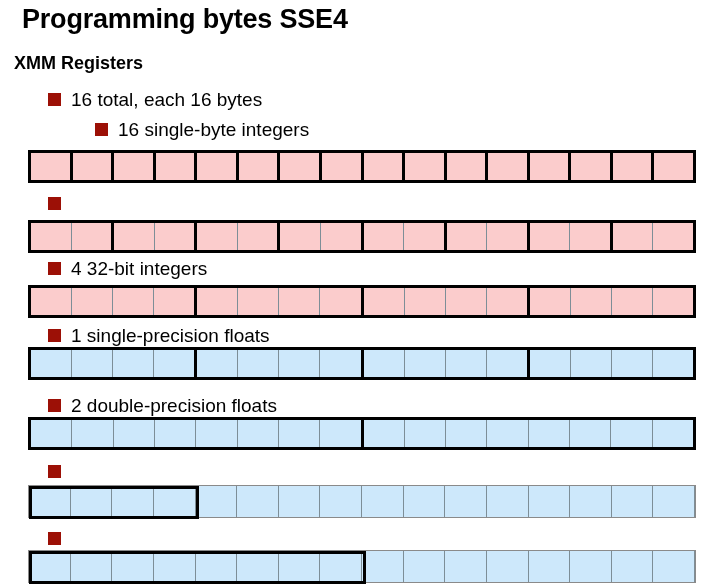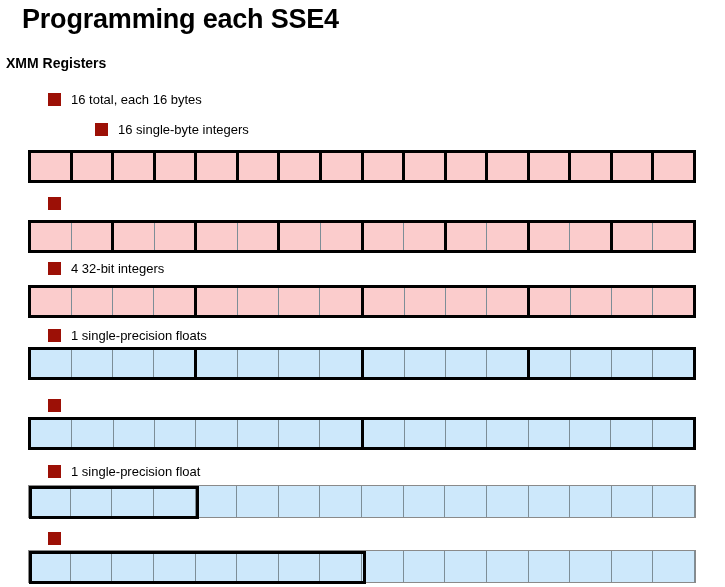--- a/index.html
+++ b/index.html
@@ -28,23 +28,23 @@
     top: 2px;
     font-size: 27px;
     font-weight: bold;
     letter-spacing: -0.2px;
     line-height: 34px;
     white-space: nowrap;
   }
 
   .section-heading {
     position: absolute;
-    left: 6px;
+    left: 14px;
     top: 51px;
-    font-size: 14px;
+    font-size: 18px;
     font-weight: bold;
     line-height: 24px;
     white-space: nowrap;
   }
 
   
   .bullet {
     position: absolute;
     left: 48px;
     display: flex;
@@ -53,21 +53,21 @@
     white-space: nowrap;
   }
   .bullet-marker {
     width: 13px;
     height: 13px;
     background: #9C1006;
     flex: 0 0 auto;
     margin-right: 10px;
   }
   .bullet-text {
-    font-size: 13px;
+    font-size: 19px;
     line-height: 19px;
   }
 
   
   .register {
     position: absolute;
     left: 28px;
     width: 668px;
     height: 33px;
     display: flex;
@@ -105,21 +105,21 @@
     pointer-events: none;
   }
   .highlight-4 { width: 170px; }
   .highlight-8 { width: 337px; }
 </style>
 </head>
 <body>
 
 <div class="slide">
 
-  <div class="slide-title">Programming each SSE4</div>
+  <div class="slide-title">Programming bytes SSE4</div>
 
   <div class="section-heading">XMM Registers</div>
 
   <div id="dynamic-content">
       <div class="bullet" style="top: 88px;">
         <span class="bullet-marker" style="background: rgb(156, 16, 6);"></span>
         <span class="bullet-text">16 total, each 16 bytes</span>
       </div>
       <div class="bullet" style="top: 118px; padding-left: 47px;">
         <span class="bullet-marker" style="background: rgb(156, 16, 6);"></span>
@@ -131,24 +131,24 @@
       <div class="bullet" style="top: 257px;">
         <span class="bullet-marker" style="background: rgb(156, 16, 6);"></span>
         <span class="bullet-text">4 32-bit integers</span>
       </div>
       <div class="bullet" style="top: 324px;">
         <span class="bullet-marker" style="background: rgb(156, 16, 6);"></span>
         <span class="bullet-text">1 single-precision floats</span>
       </div>
       <div class="bullet" style="top: 394px;">
         <span class="bullet-marker" style="background: rgb(156, 16, 6);"></span>
+        <span class="bullet-text">2 double-precision floats</span>
       </div>
       <div class="bullet" style="top: 460px;">
         <span class="bullet-marker" style="background: rgb(156, 16, 6);"></span>
-        <span class="bullet-text">1 single-precision float</span>
       </div>
       <div class="bullet" style="top: 527px;">
         <span class="bullet-marker" style="background: rgb(156, 16, 6);"></span>
       </div>
       <div class="register" style="top: 150px;">
         <div class="cell pink thick-right" style="background: rgb(251, 204, 204);"></div>
         <div class="cell pink thick-right" style="background: rgb(251, 204, 204);"></div>
         <div class="cell pink thick-right" style="background: rgb(251, 204, 204);"></div>
         <div class="cell pink thick-right" style="background: rgb(251, 204, 204);"></div>
         <div class="cell pink thick-right" style="background: rgb(251, 204, 204);"></div>

